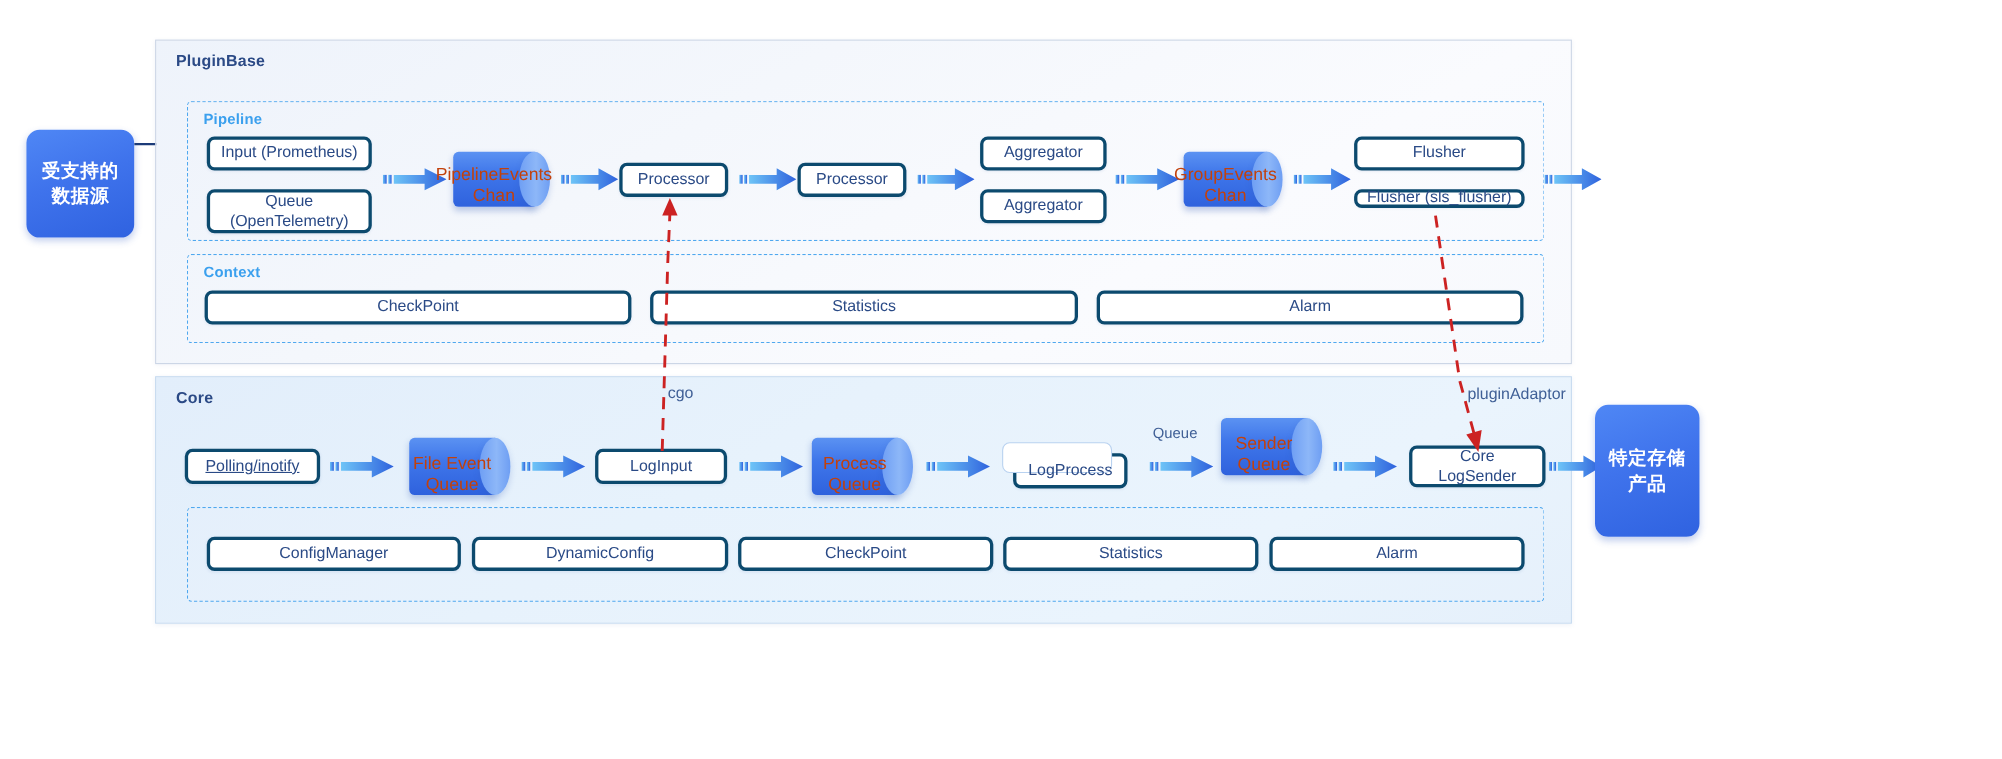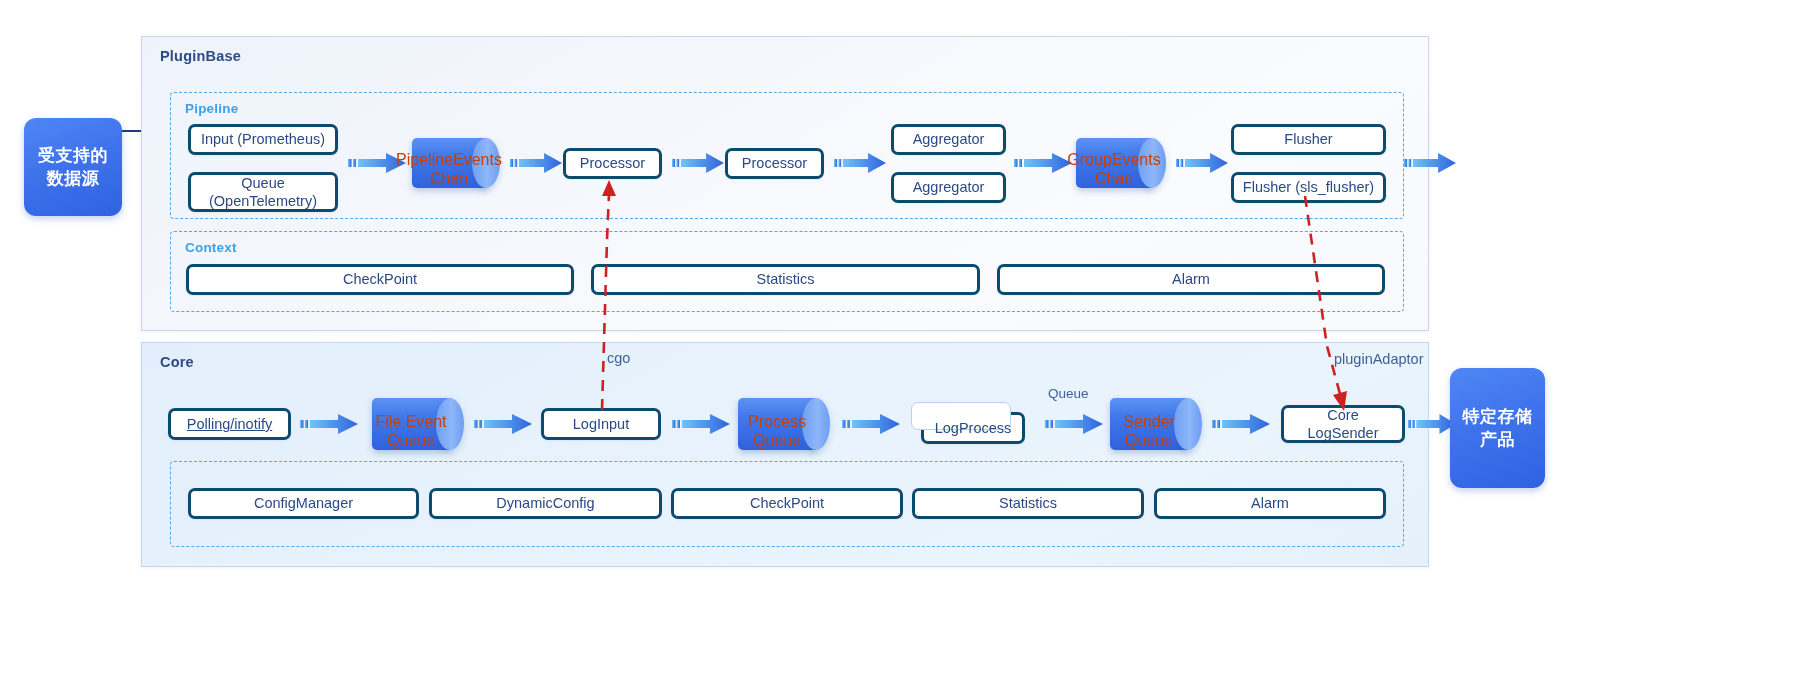--- a/index.html
+++ b/index.html
@@ -238,21 +238,21 @@
     <svg viewBox="0 0 58 26" preserveAspectRatio="none">
       <rect x="0" y="9" width="3.5" height="8" fill="url(#ag1)"></rect>
       <rect x="5" y="9" width="3" height="8" fill="url(#ag1)"></rect>
       <path d="M10,9 L38,9 L38,3 L58,13 L38,23 L38,17 L10,17 Z" fill="url(#ag1)"></path>
     </svg>
   </div>
 
   <div class="node" style="left:1231px; top:124px; width:155px; height:31px;">
     <span>Flusher</span>
   </div>
-  <div class="node" style="left:1231px; top:172px; width:155px; height:31px;">
+  <div class="node" style="left:1231px; top:172px; width:155px; height:17px;">
     <span>Flusher (sls_flusher)</span>
   </div>
 
   <div class="farrow" style="left:1404px; top:150px; width:52px;">
     <svg viewBox="0 0 58 26" preserveAspectRatio="none">
       <rect x="0" y="9" width="3.5" height="8" fill="url(#ag1)"></rect>
       <rect x="5" y="9" width="3" height="8" fill="url(#ag1)"></rect>
       <path d="M10,9 L38,9 L38,3 L58,13 L38,23 L38,17 L10,17 Z" fill="url(#ag1)"></path>
     </svg>
   </div>
@@ -345,21 +345,21 @@
   <div class="edge-label" style="left:1048px; top:386px; font-size:13.5px;">Queue</div>
 
   <div class="farrow" style="left:1045px; top:411px; width:58px;">
     <svg viewBox="0 0 58 26" preserveAspectRatio="none">
       <rect x="0" y="9" width="3.5" height="8" fill="url(#ag1)"></rect>
       <rect x="5" y="9" width="3" height="8" fill="url(#ag1)"></rect>
       <path d="M10,9 L38,9 L38,3 L58,13 L38,23 L38,17 L10,17 Z" fill="url(#ag1)"></path>
     </svg>
   </div>
 
-  <div class="cyl" style="left:1110px; top:398px; width:92px; height:52px;padding-left:27px;">
+  <div class="cyl" style="left:1110px; top:380px; width:92px; height:52px;padding-left:27px;">
     <div class="body"></div>
     <div class="cap"></div>
     <div class="cyl-label">
       <div>
         <div>Sender</div>
         <div>Queue</div>
       </div>
     </div>
   </div>
 

